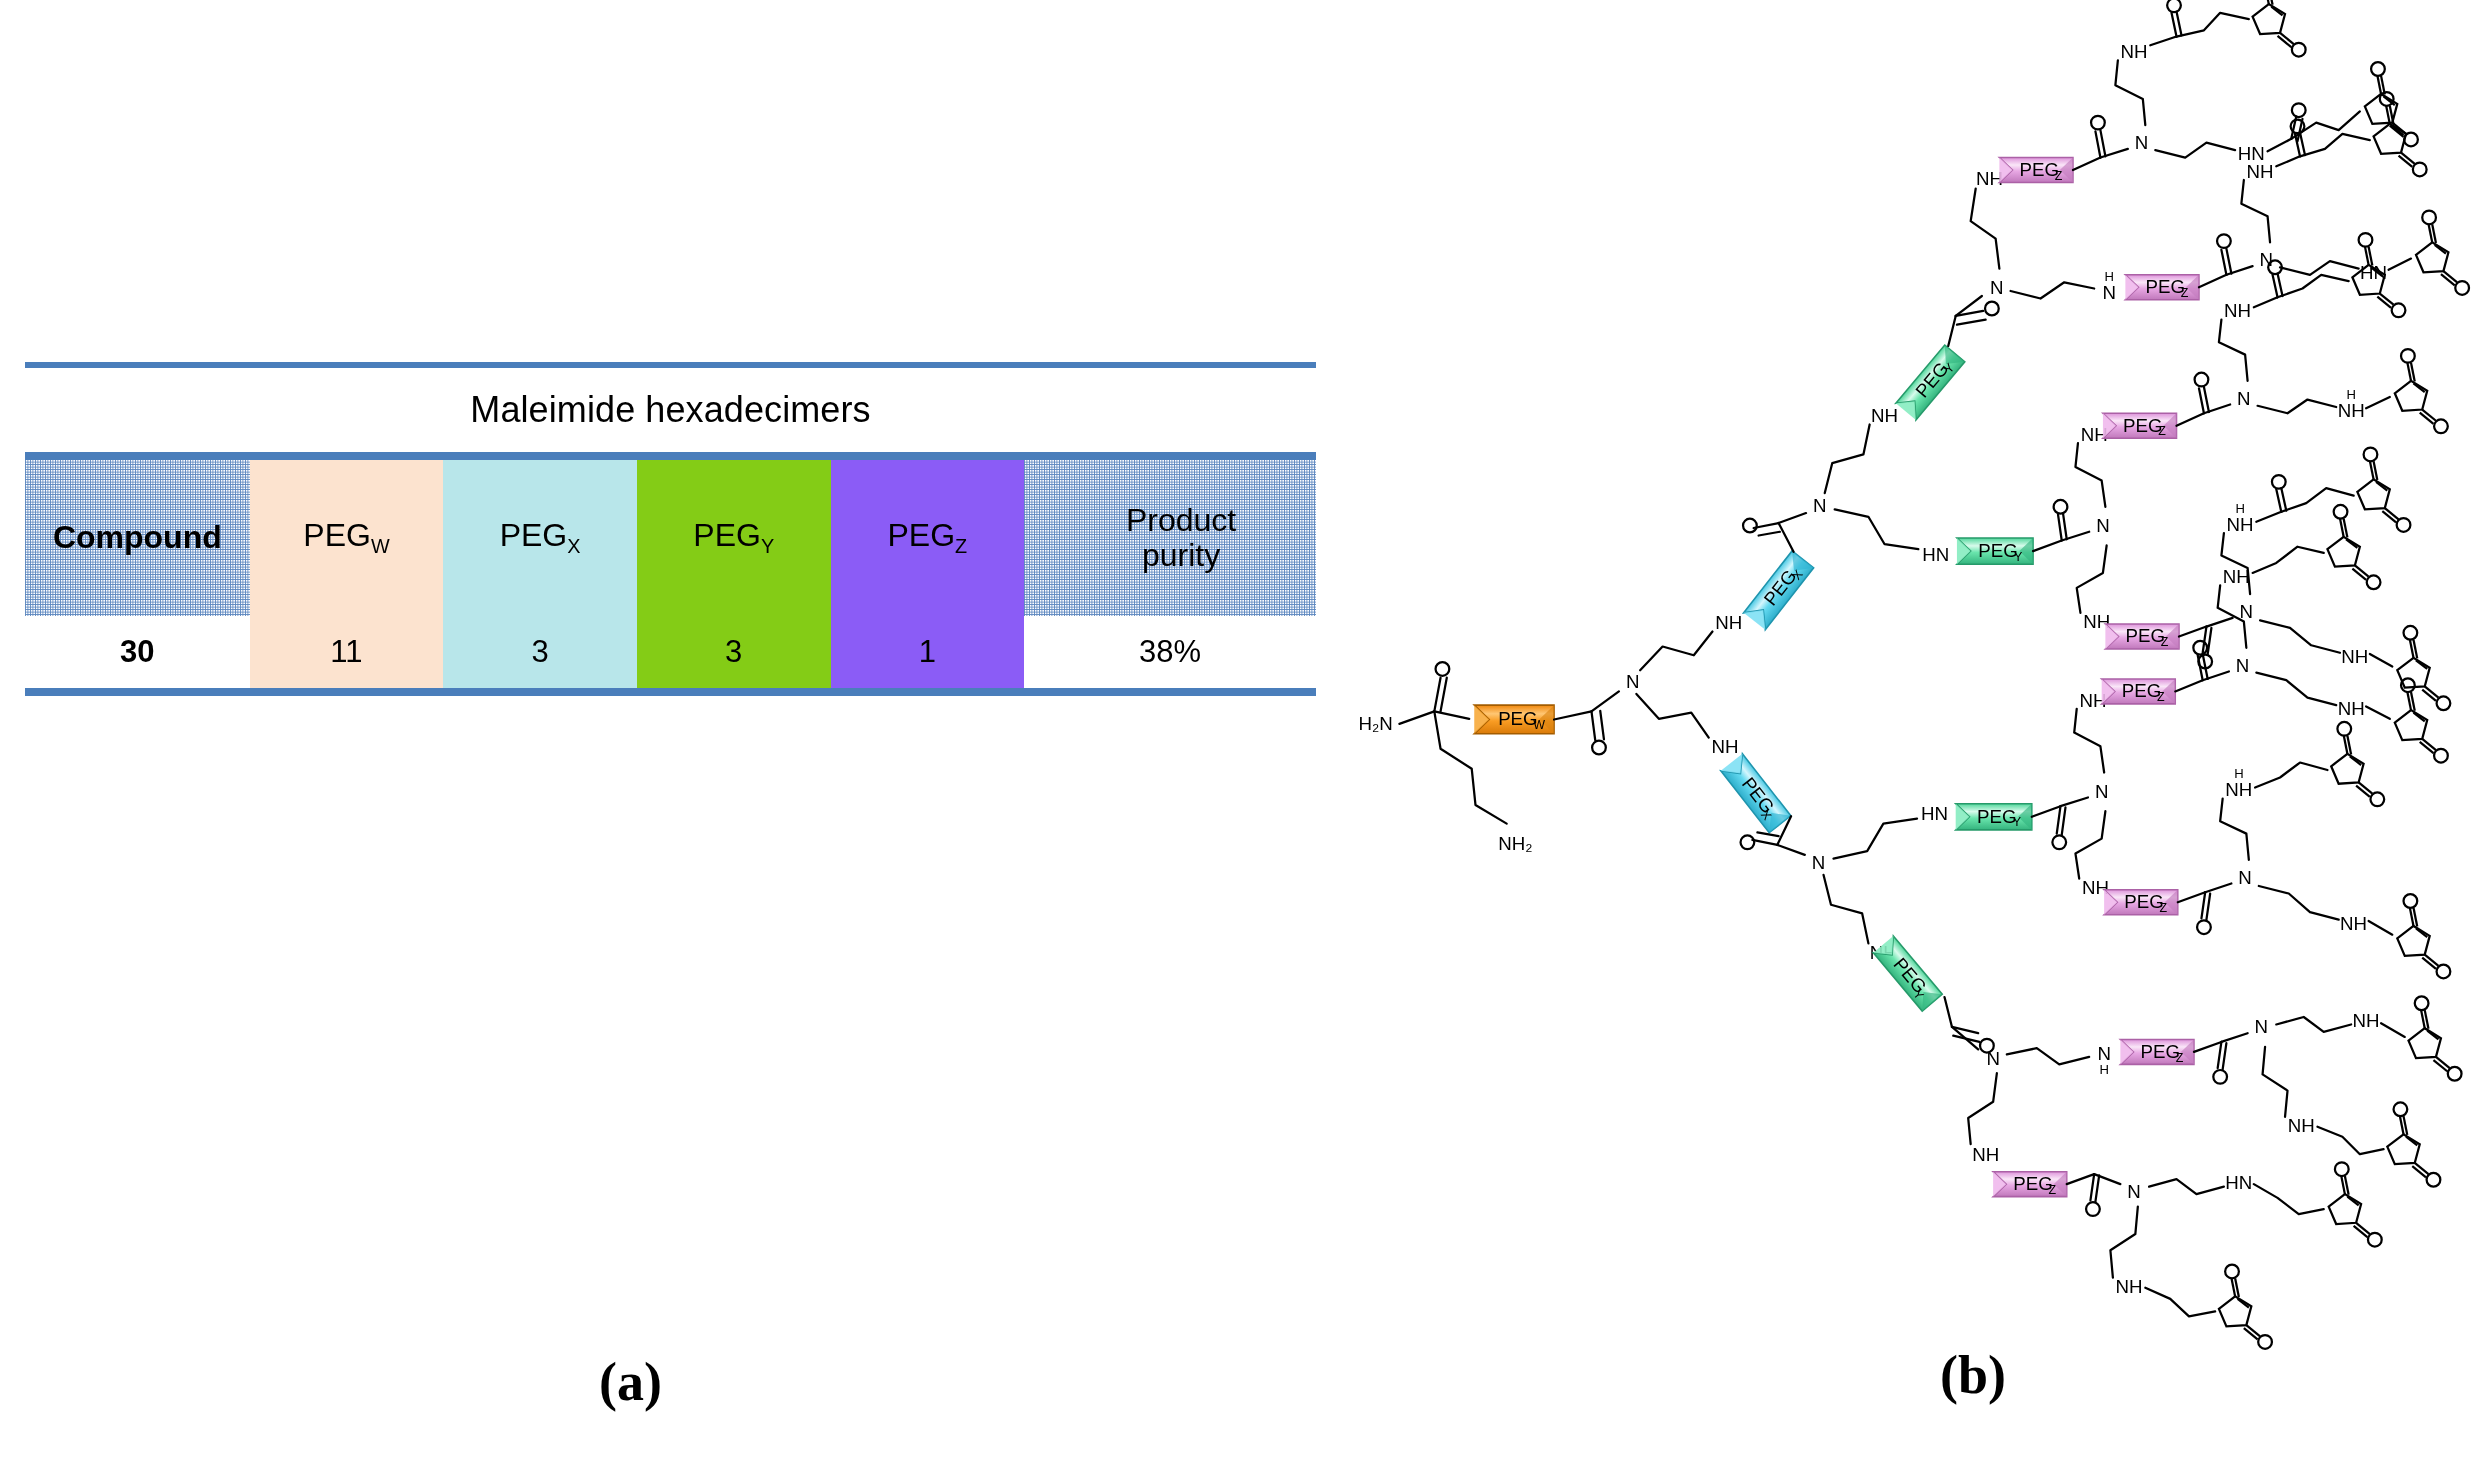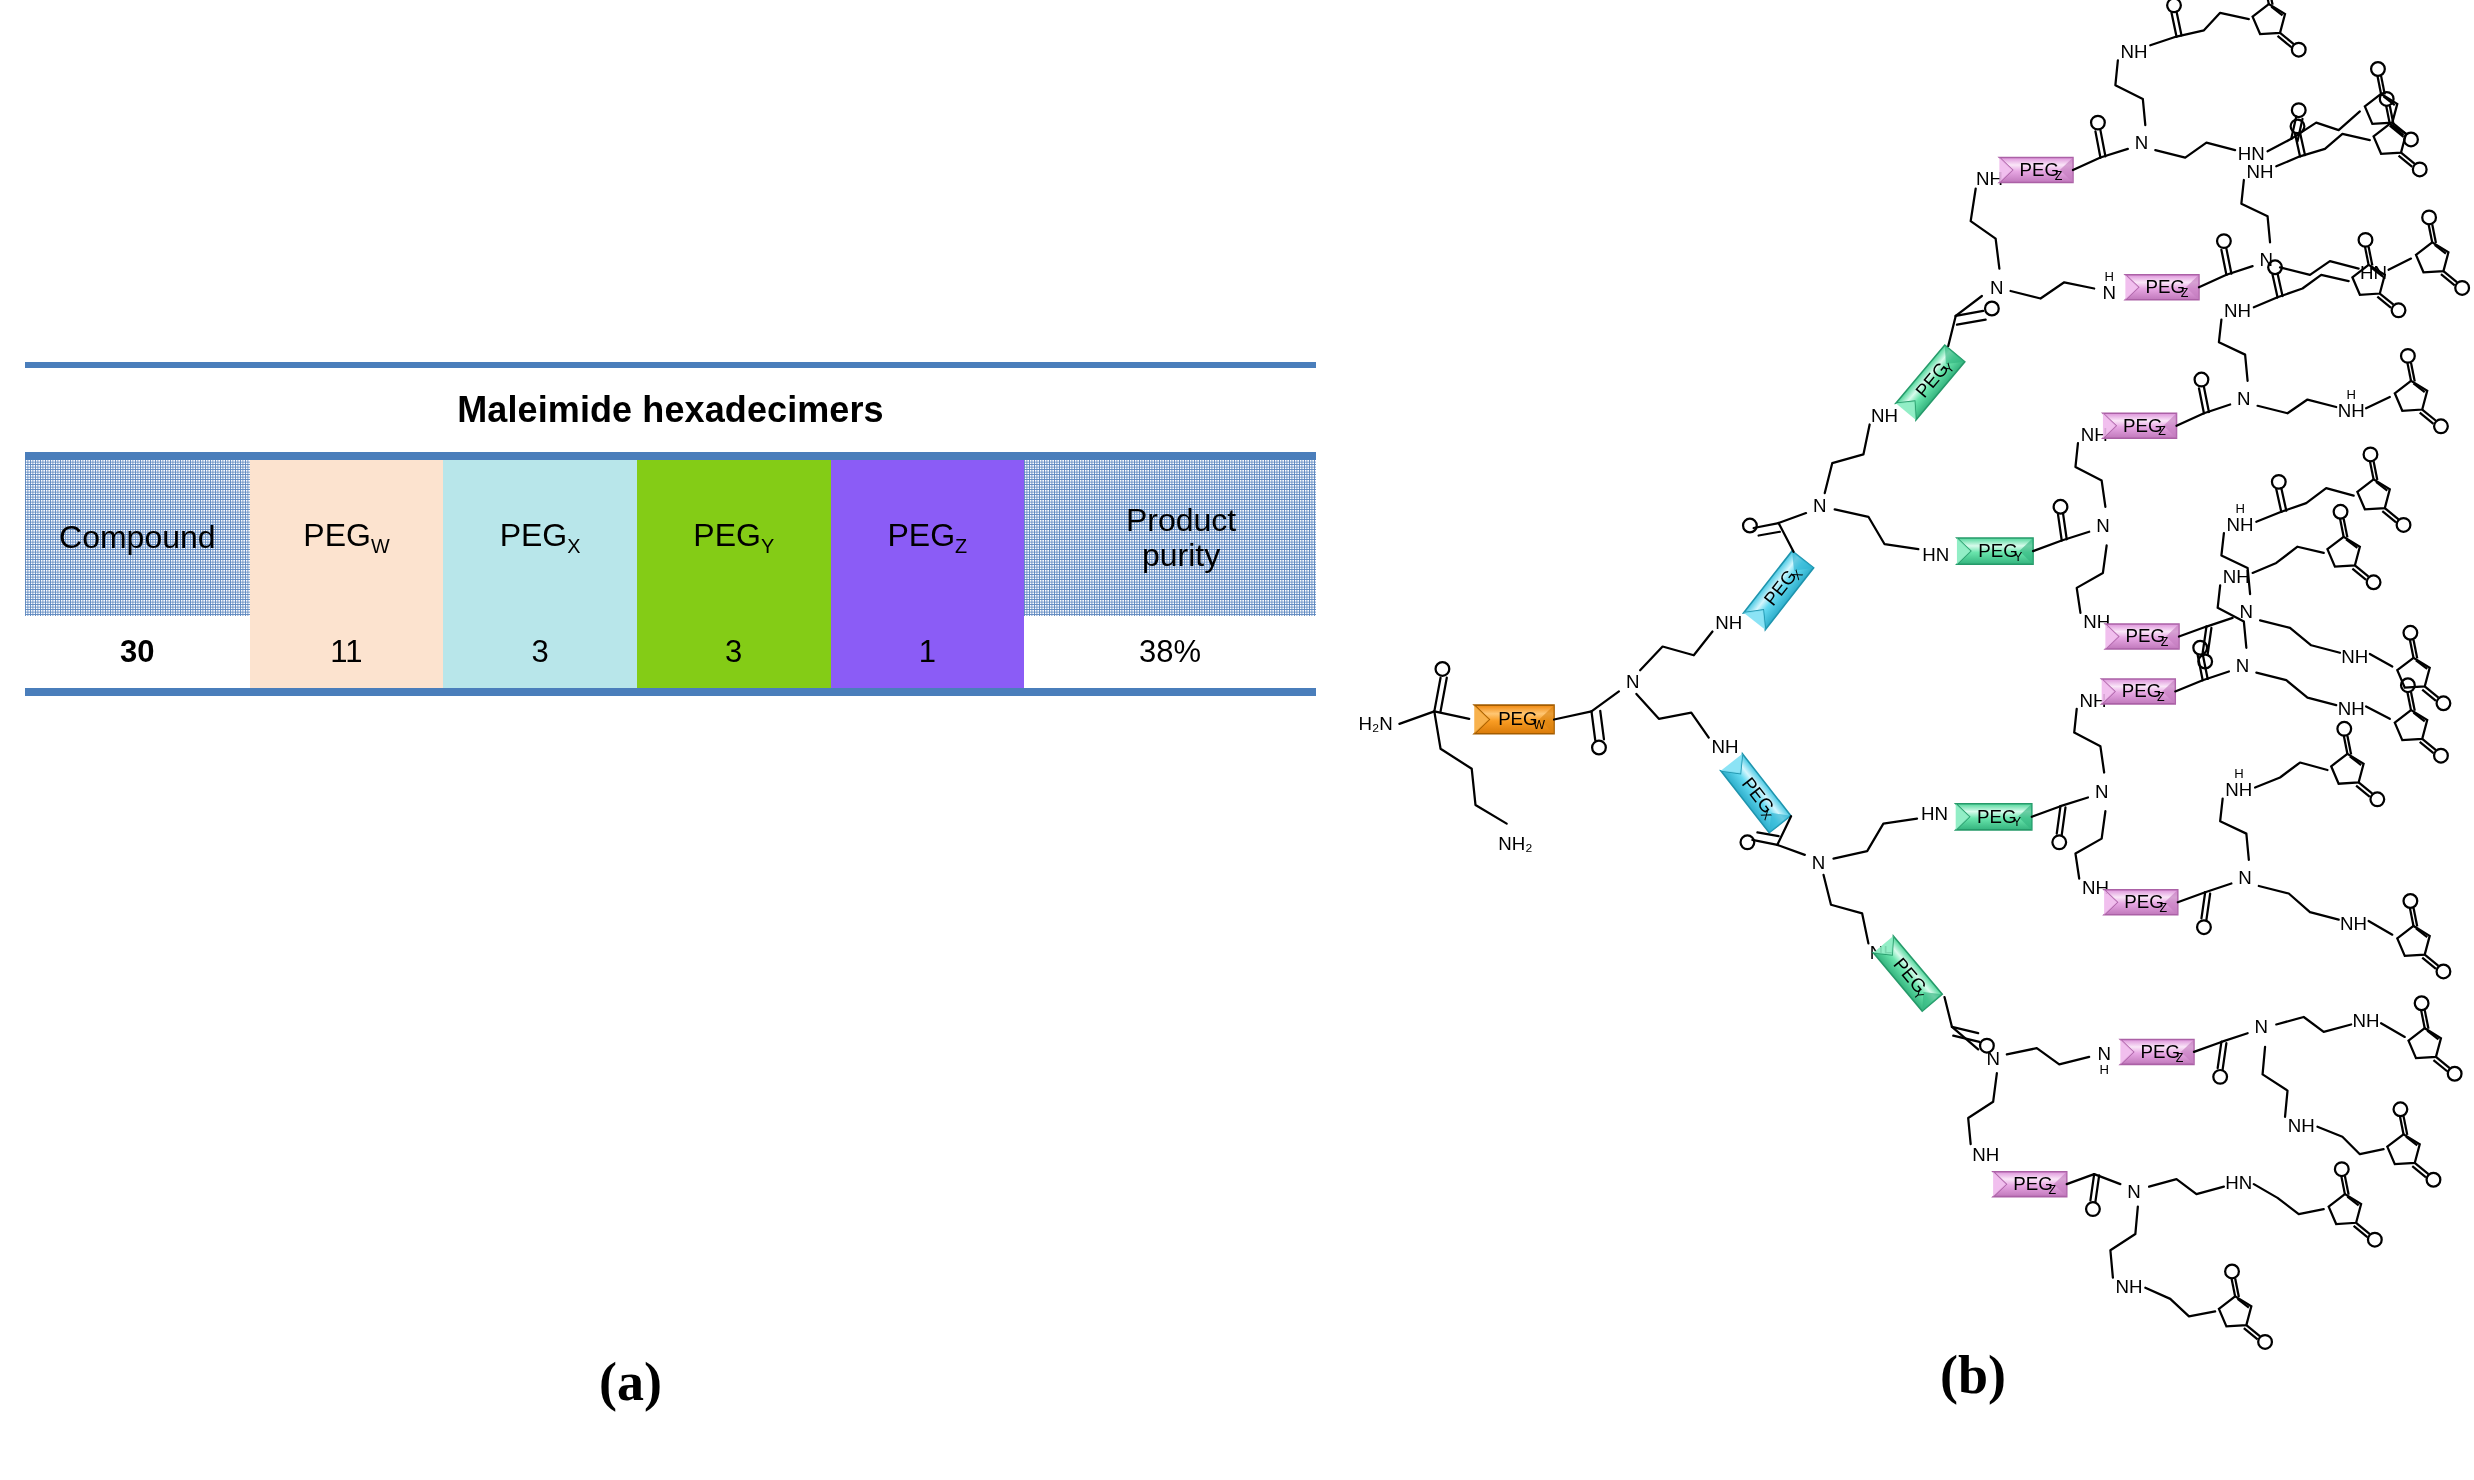--- a/index.html
+++ b/index.html
@@ -9,21 +9,21 @@
   
   #panel-a{position:absolute;left:0;top:0;width:1347px;height:1481px;}
 
   #table-wrap{position:absolute;left:25px;top:362px;width:1291px;}
 
   .rule-top{height:5.6px;background:#4a7ebb;width:1291px;}
   .rule-mid{height:8px;background:#4a7ebb;width:1291px;}
   .rule-bot{height:8.7px;background:#4a7ebb;width:1291px;}
 
   #table-title{height:84px;display:flex;align-items:center;justify-content:center;
-     font-size:36px;font-weight:bold;letter-spacing:0.1px;}
+     font-size:36px;font-weight:normal;letter-spacing:0.1px;}
 
   table#data-table{border-collapse:collapse;width:1291px;table-layout:fixed;}
   table#data-table td,table#data-table th{padding:0;border:0;text-align:center;vertical-align:middle;}
 
   col.c-compound{width:17.4%;}
   col.c-w{width:15.0%;}
   col.c-x{width:15.0%;}
   col.c-y{width:15.0%;}
   col.c-z{width:15.0%;}
   col.c-purity{width:22.6%;}
@@ -33,21 +33,21 @@
     background-image:
       repeating-linear-gradient(0deg,  #5b86be 0 0.6px, transparent 0.6px 2.5px),
       repeating-linear-gradient(90deg, #5b86be 0 0.6px, transparent 0.6px 2.5px);
     background-size:2.5px 2.5px;
   }
   
   .dotted{background-blend-mode:normal;opacity:1;}
   .dotted::before{content:"";}
 
   thead th{height:156px;font-size:32px;font-weight:normal;}
-  thead th.hdr-compound{font-weight:normal;}
+  thead th.hdr-compound{font-weight:bold;}
   .col-w{background:#fce3cf;}
   .col-x{background:#b8e6ea;margin-left:8px;}
   .col-y{background:#84cc16;}
   .col-z{background:#8b5cf6;}
 
   tbody td{height:72px;font-size:31px;}
   tbody td.cmp{font-weight:bold;}
 
   .sub{font-size:0.62em;vertical-align:sub;}
 

